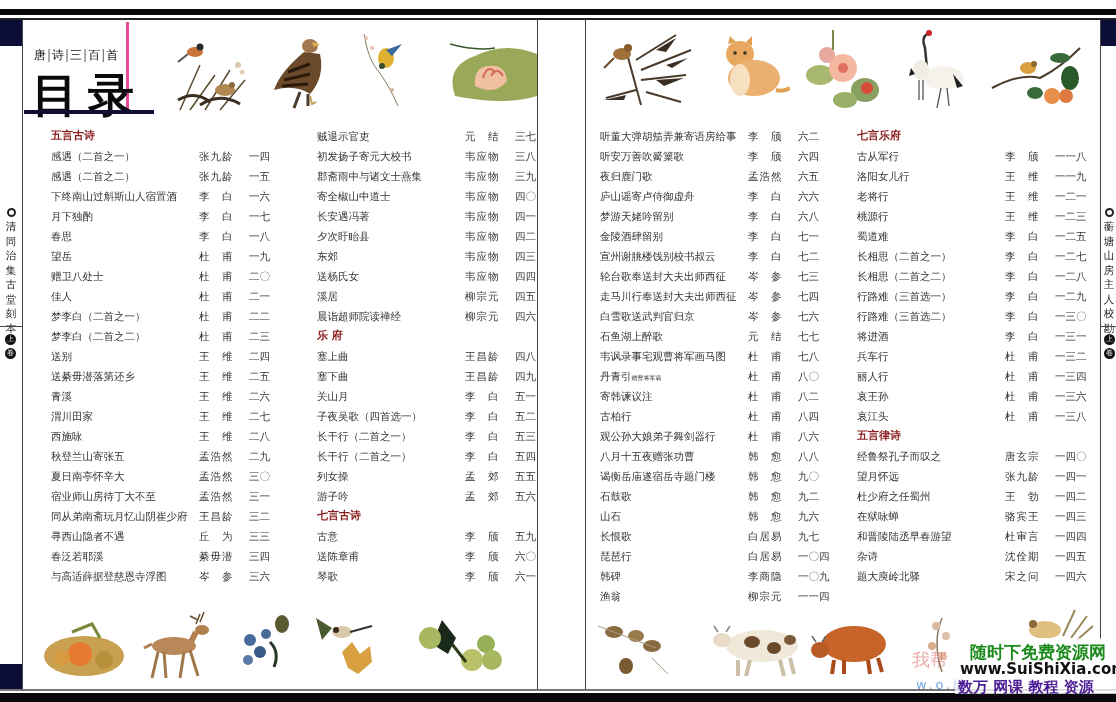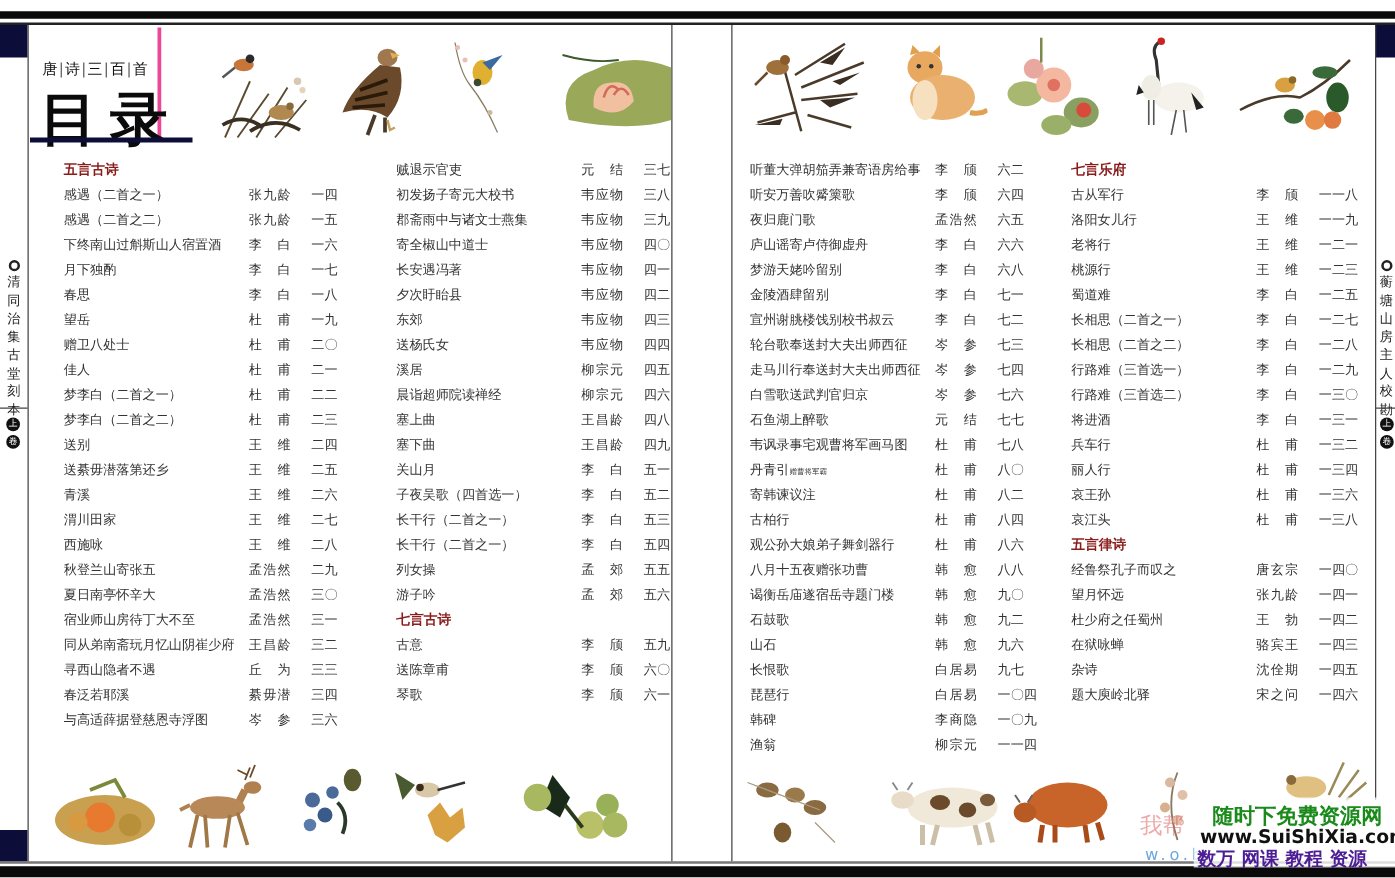--- a/index.html
+++ b/index.html
@@ -363,20 +363,21 @@
   <div class="row">
       <span class="t">溪居</span>
       <span class="a">柳宗元</span>
       <span class="p">四五</span>
     </div>
   <div class="row">
       <span class="t">晨诣超师院读禅经</span>
       <span class="a">柳宗元</span>
       <span class="p">四六</span>
     </div>
+  <div class="sec">乐 府</div>
   <div class="row">
       <span class="t">塞上曲</span>
       <span class="a">王昌龄</span>
       <span class="p">四八</span>
     </div>
   <div class="row">
       <span class="t">塞下曲</span>
       <span class="a">王昌龄</span>
       <span class="p">四九</span>
     </div>
@@ -636,20 +637,25 @@
     </div>
   <div class="row">
       <span class="t">杜少府之任蜀州</span>
       <span class="a">王　勃</span>
       <span class="p">一四二</span>
     </div>
   <div class="row">
       <span class="t">在狱咏蝉</span>
       <span class="a">骆宾王</span>
       <span class="p">一四三</span>
+    </div>
+  <div class="row">
+      <span class="t">和晋陵陆丞早春游望</span>
+      <span class="a">杜审言</span>
+      <span class="p">一四四</span>
     </div>
   <div class="row">
       <span class="t">杂诗</span>
       <span class="a">沈佺期</span>
       <span class="p">一四五</span>
     </div>
   <div class="row">
       <span class="t">题大庾岭北驿</span>
       <span class="a">宋之问</span>
       <span class="p">一四六</span>

